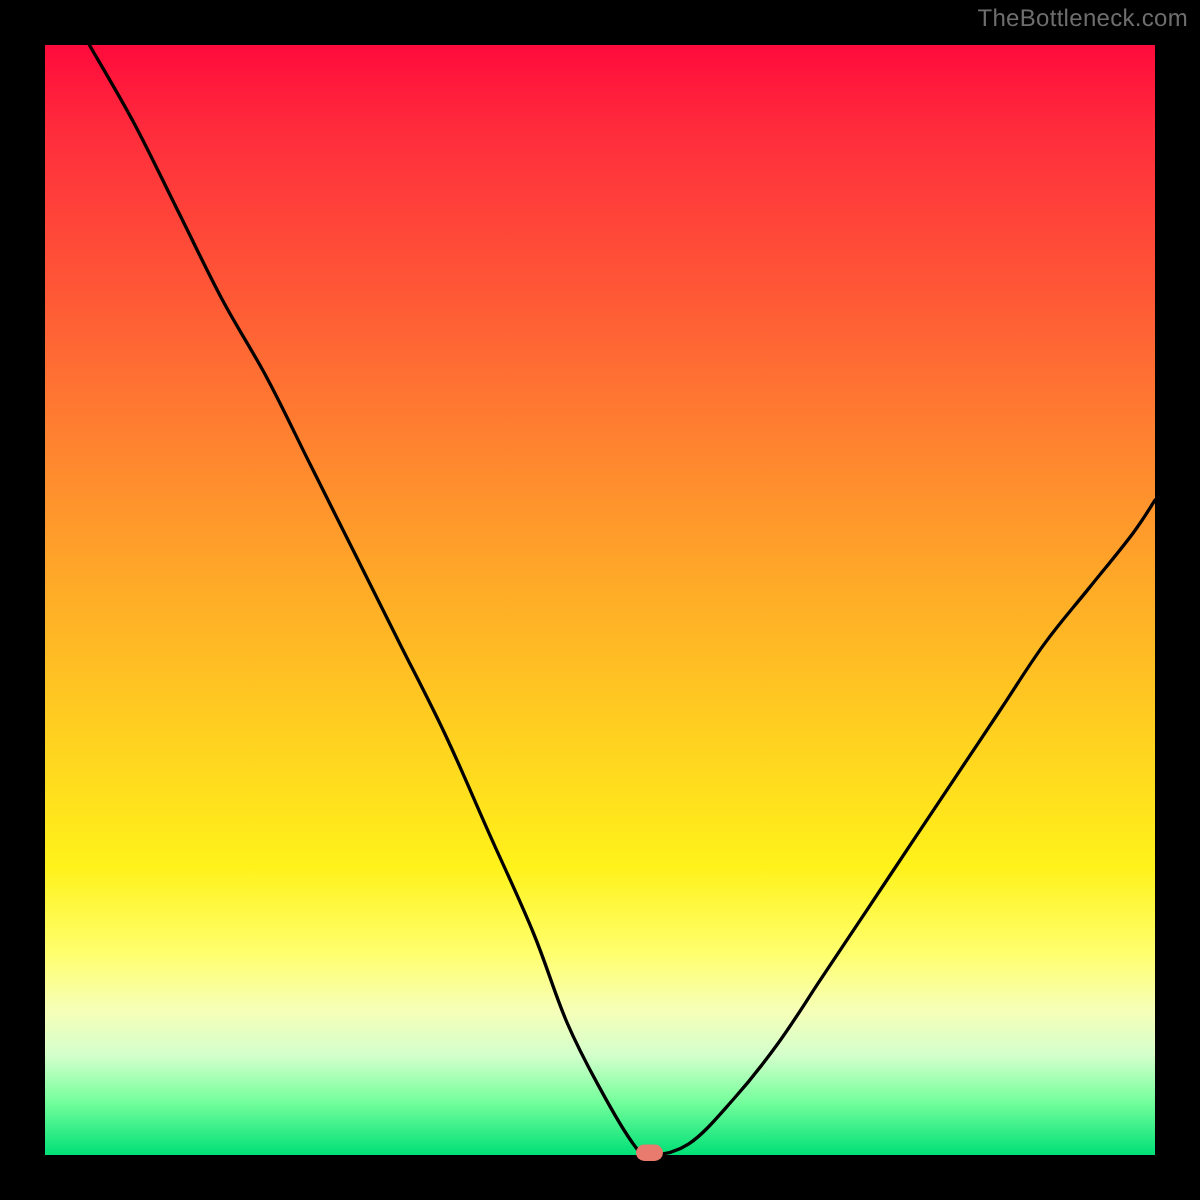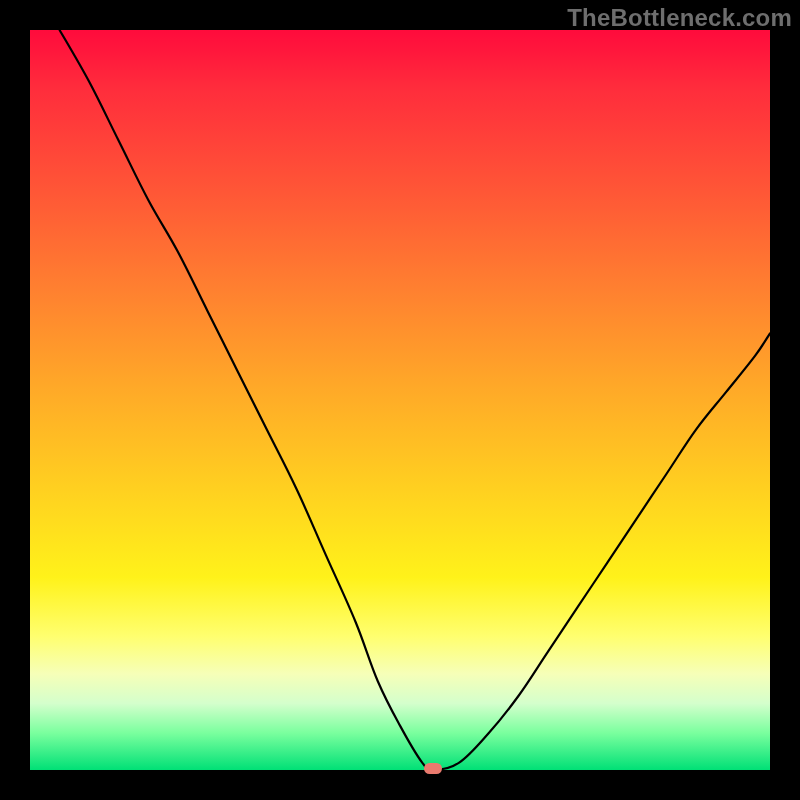--- a/index.html
+++ b/index.html
@@ -39,22 +39,22 @@
       #7aff9e 95%,
       #00e076 100%
     );
   }
   
   .watermark {
     position: absolute;
     top: 4px;
     right: 8px;
     color: #6e6e6e;
-    font-size: 24px;
-    font-weight: 700;
+    font-size: 16px;
+    font-weight: 400;
     letter-spacing: 0.2px;
     font-family: Arial, Helvetica, sans-serif;
   }
   
   svg.curve {
     position: absolute;
     inset: 0;
     width: 100%;
     height: 100%;
     overflow: visible;

